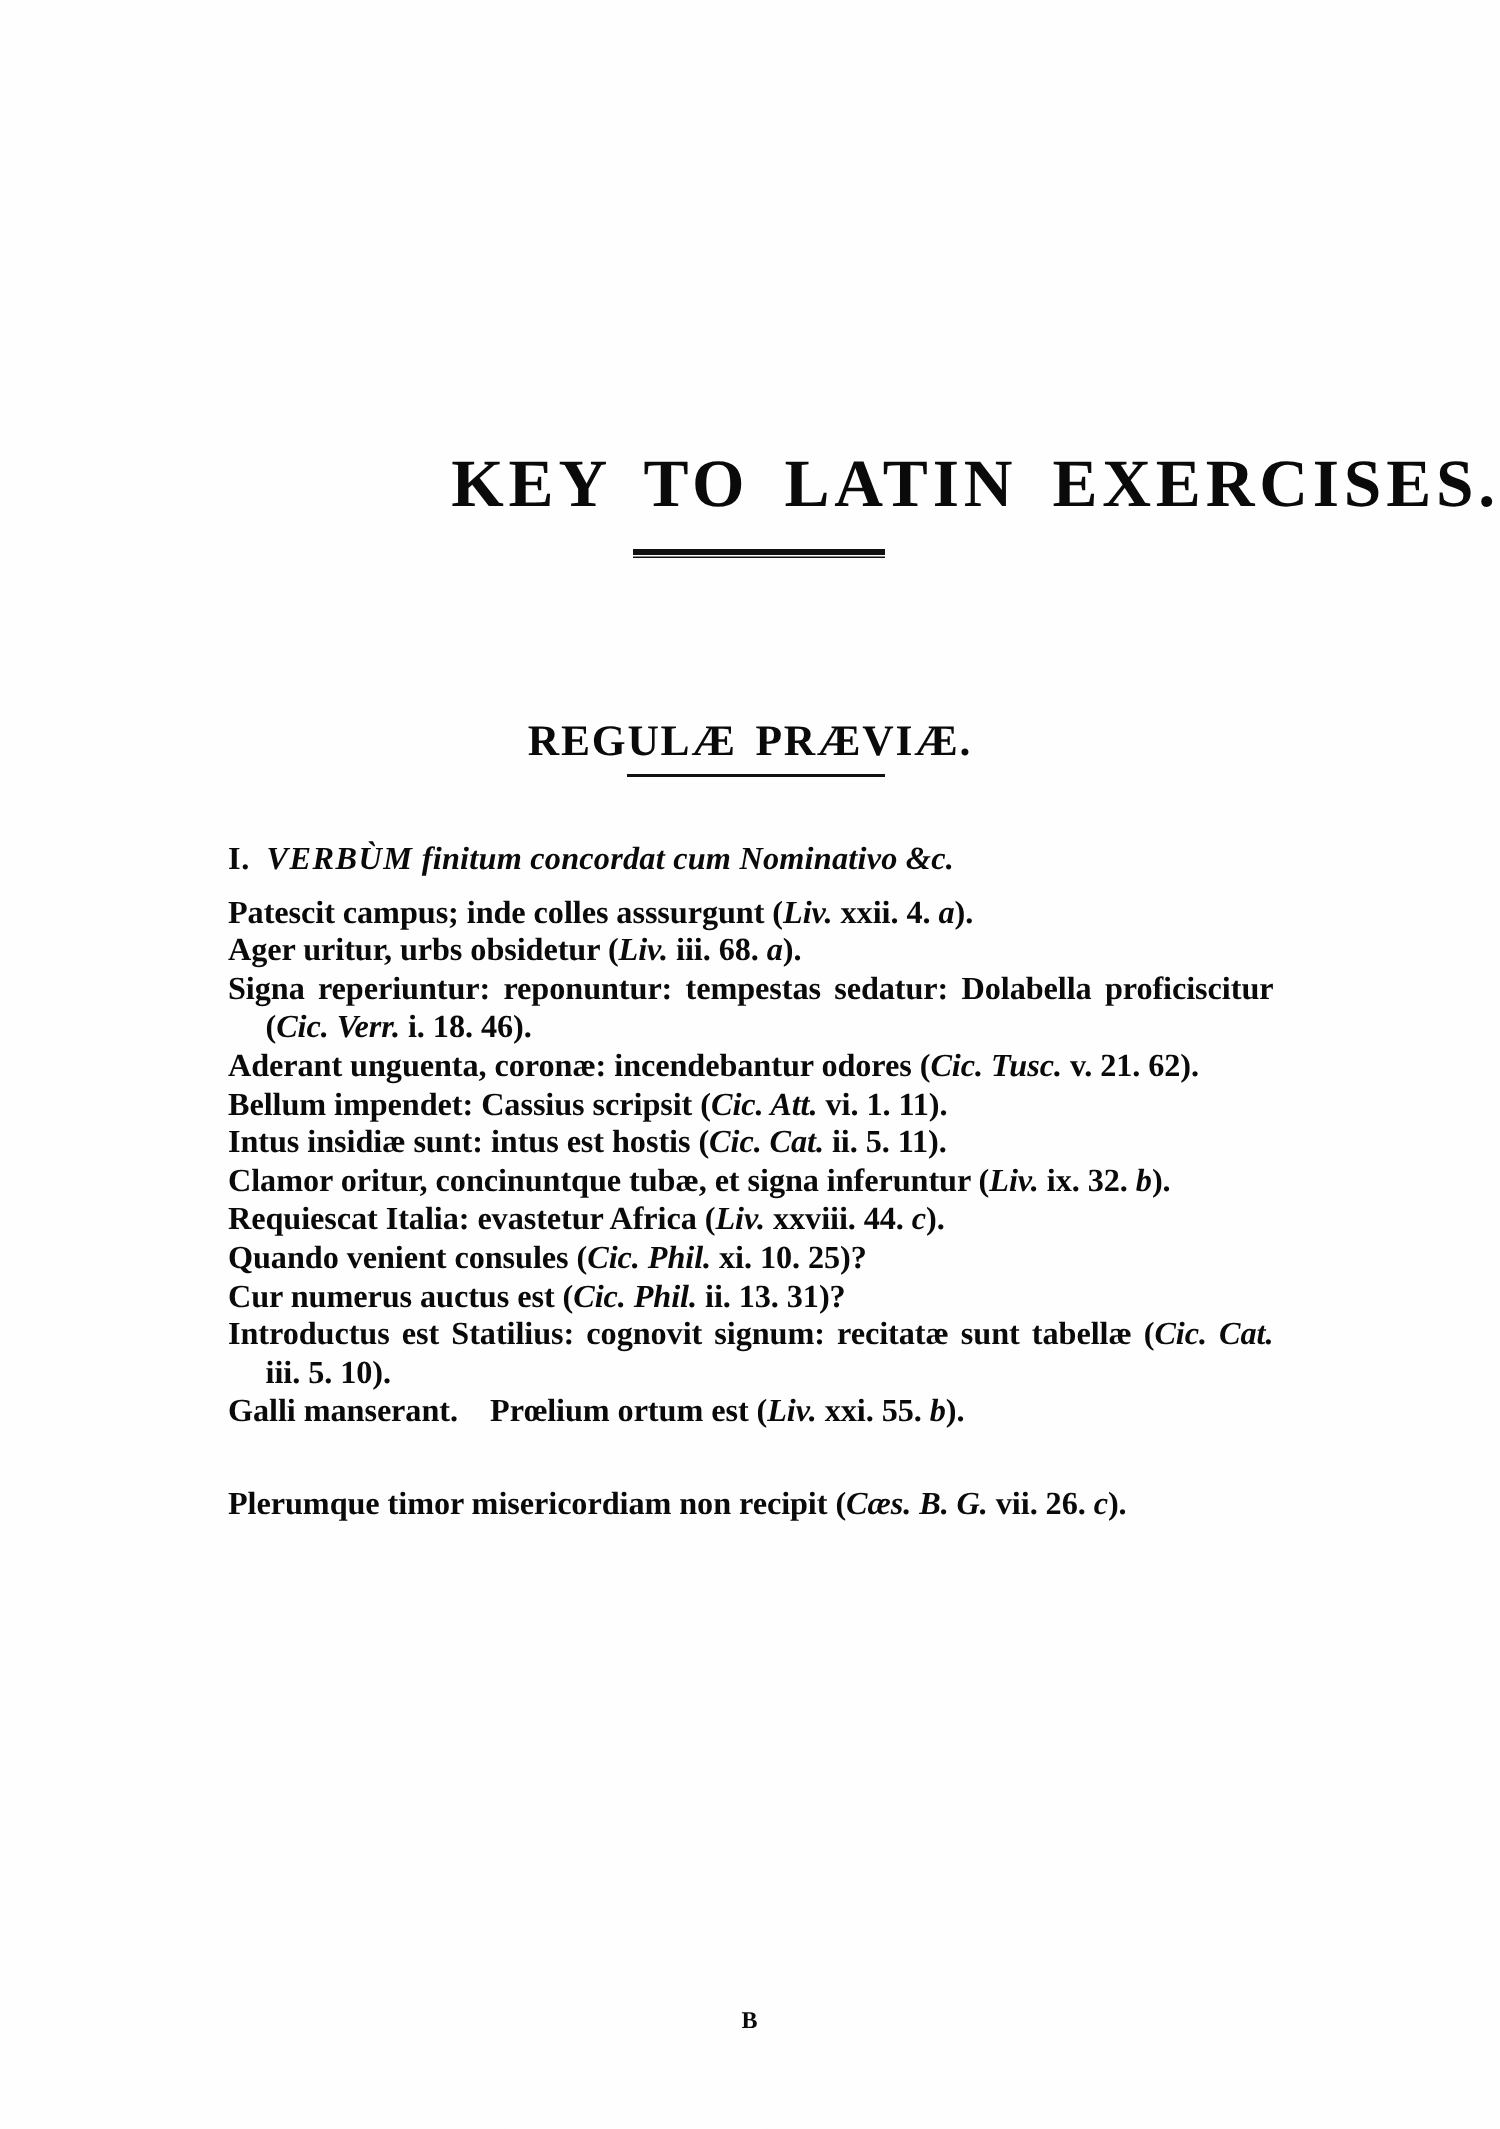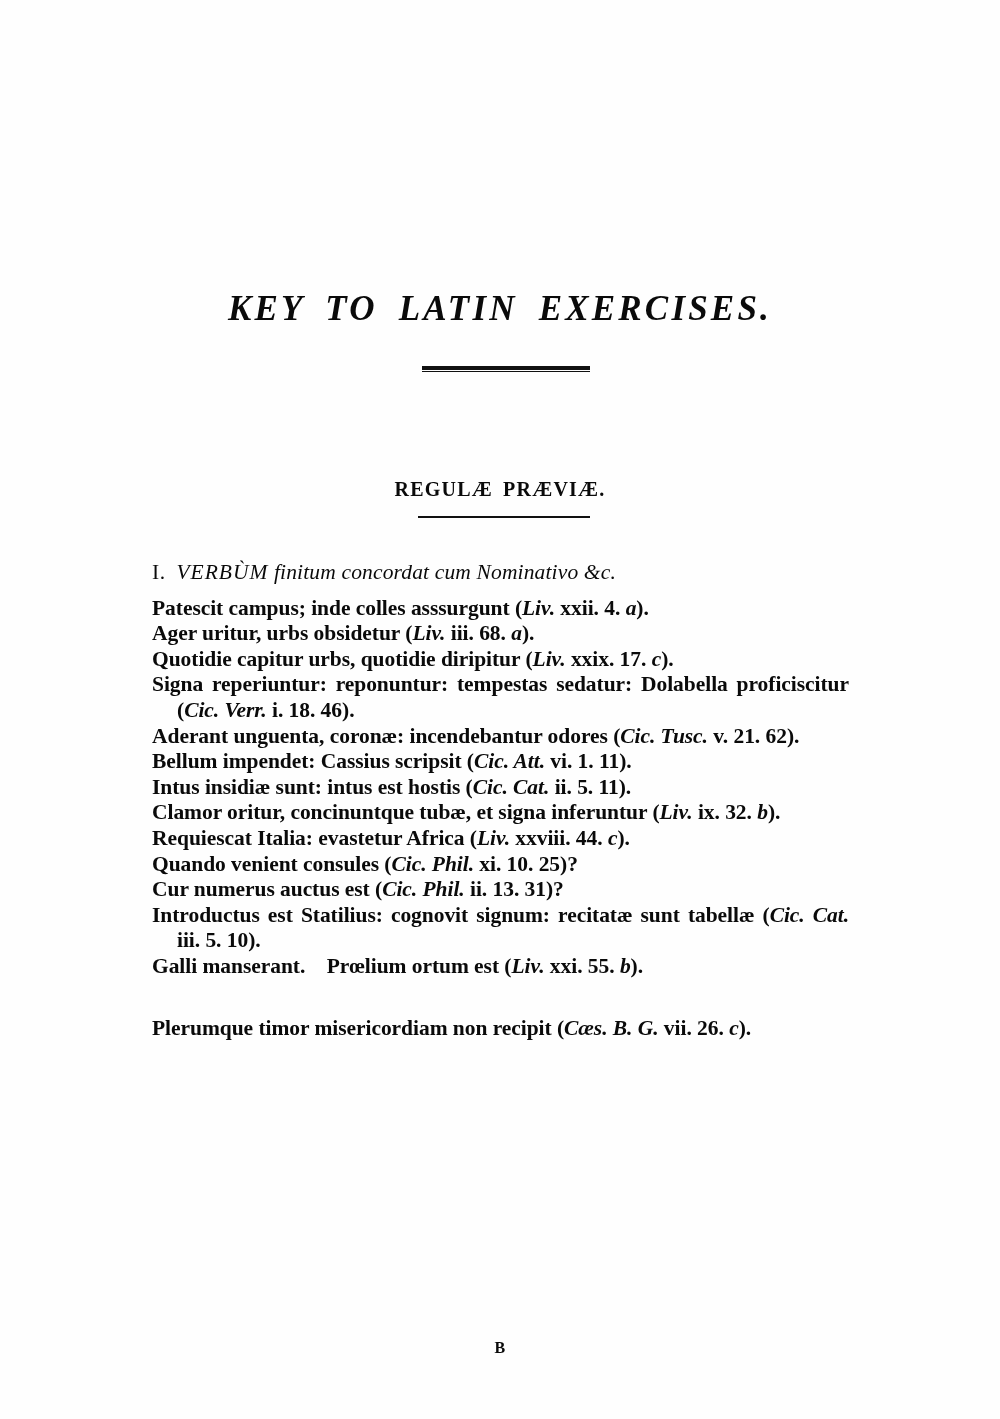--- a/index.html
+++ b/index.html
@@ -17,48 +17,47 @@
     color: #0a0a0a;
     -webkit-font-smoothing: none;
   }
 
   
   .page-title {
     position: absolute;
     left: 0;
     right: 0;
     top: 266px;
-    text-align: center;
+    text-align: right;
     font-weight: bold;
-    font-size: 35px;
+    font-size: 45px;
     letter-spacing: 3.2px;
     word-spacing: 9px;
     white-space: nowrap;
-    font-style: italic;
   }
 
   .rule-swelled {
     position: absolute;
     left: 422px;
     top: 366px;
     width: 168px;
     height: 6px;
     border-top: 4px solid #111;
     border-bottom: 1px solid #111;
     box-sizing: border-box;
   }
 
   .section-heading {
     position: absolute;
     left: 0;
     right: 0;
     top: 447px;
     text-align: center;
     font-weight: bold;
-    font-size: 20px;
+    font-size: 29px;
     letter-spacing: 1.2px;
     word-spacing: 4px;
     white-space: nowrap;
     margin-top: 31px;
   }
 
   .rule-thin {
     position: absolute;
     left: 418px;
     top: 516px;
@@ -69,21 +68,21 @@
 
   
   .textblock {
     position: absolute;
     left: 152px;
     top: 560px;
     width: 697px;
   }
 
   .rule-title {
-    font-weight: normal;
+    font-weight: bold;
     font-style: italic;
     font-size: 21.5px;
     line-height: 25.6px;
     white-space: nowrap;
     letter-spacing: 0.15px;
   }
   .rule-title .num {
     font-style: normal;
     letter-spacing: 0.5px;
   }
@@ -131,21 +130,20 @@
 
   <h2 class="section-heading">REGULÆ PRÆVIÆ.</h2>
 
   <div class="rule-thin"></div>
 
   <div class="textblock" id="textblock">
       <div class="rule-title"><span class="num">I.</span> <span class="caps">VERBÙM</span> <span>finitum concordat cum Nominativo &amp;c.</span></div>
       <div class="spacer-after-rule"></div>
       <div class="entry"><span>Patescit campus; inde colles asssurgunt (</span><i>Liv.</i><span> xxii. 4. </span><i>a</i><span>).</span></div>
       <div class="entry"><span>Ager uritur, urbs obsidetur (</span><i>Liv.</i><span> iii. 68. </span><i>a</i><span>).</span></div>
-      <div class="entry"><span>Quotidie capitur urbs, quotidie diripitur (</span><i>Liv.</i><span> xxix. 17. </span><i>c</i><span>).</span></div>
       <div class="entry justify"><span>Signa reperiuntur: reponuntur: tempestas sedatur: Dolabella proficiscitur (</span><i>Cic. Verr.</i><span> i. 18. 46</span><span>).</span></div>
       <div class="entry justify"><span>Aderant unguenta, coronæ: incendebantur odores (</span><i>Cic. Tusc.</i><span> v. 21. 62</span><span>).</span></div>
       <div class="entry"><span>Bellum impendet: Cassius scripsit (</span><i>Cic. Att.</i><span> vi. 1. 11</span><span>).</span></div>
       <div class="entry"><span>Intus insidiæ sunt: intus est hostis (</span><i>Cic. Cat.</i><span> ii. 5. 11</span><span>).</span></div>
       <div class="entry justify"><span>Clamor oritur, concinuntque tubæ, et signa inferuntur (</span><i>Liv.</i><span> ix. 32. </span><i>b</i><span>).</span></div>
       <div class="entry"><span>Requiescat Italia: evastetur Africa (</span><i>Liv.</i><span> xxviii. 44. </span><i>c</i><span>).</span></div>
       <div class="entry"><span>Quando venient consules (</span><i>Cic. Phil.</i><span> xi. 10. 25</span><span>)?</span></div>
       <div class="entry"><span>Cur numerus auctus est (</span><i>Cic. Phil.</i><span> ii. 13. 31</span><span>)?</span></div>
       <div class="entry justify"><span>Introductus est Statilius: cognovit signum: recitatæ sunt tabellæ (</span><i>Cic. Cat.</i><span> iii. 5. 10</span><span>).</span></div>
       <div class="entry"><span>Galli manserant. Prœlium ortum est (</span><i>Liv.</i><span> xxi. 55. </span><i>b</i><span>).</span></div>

